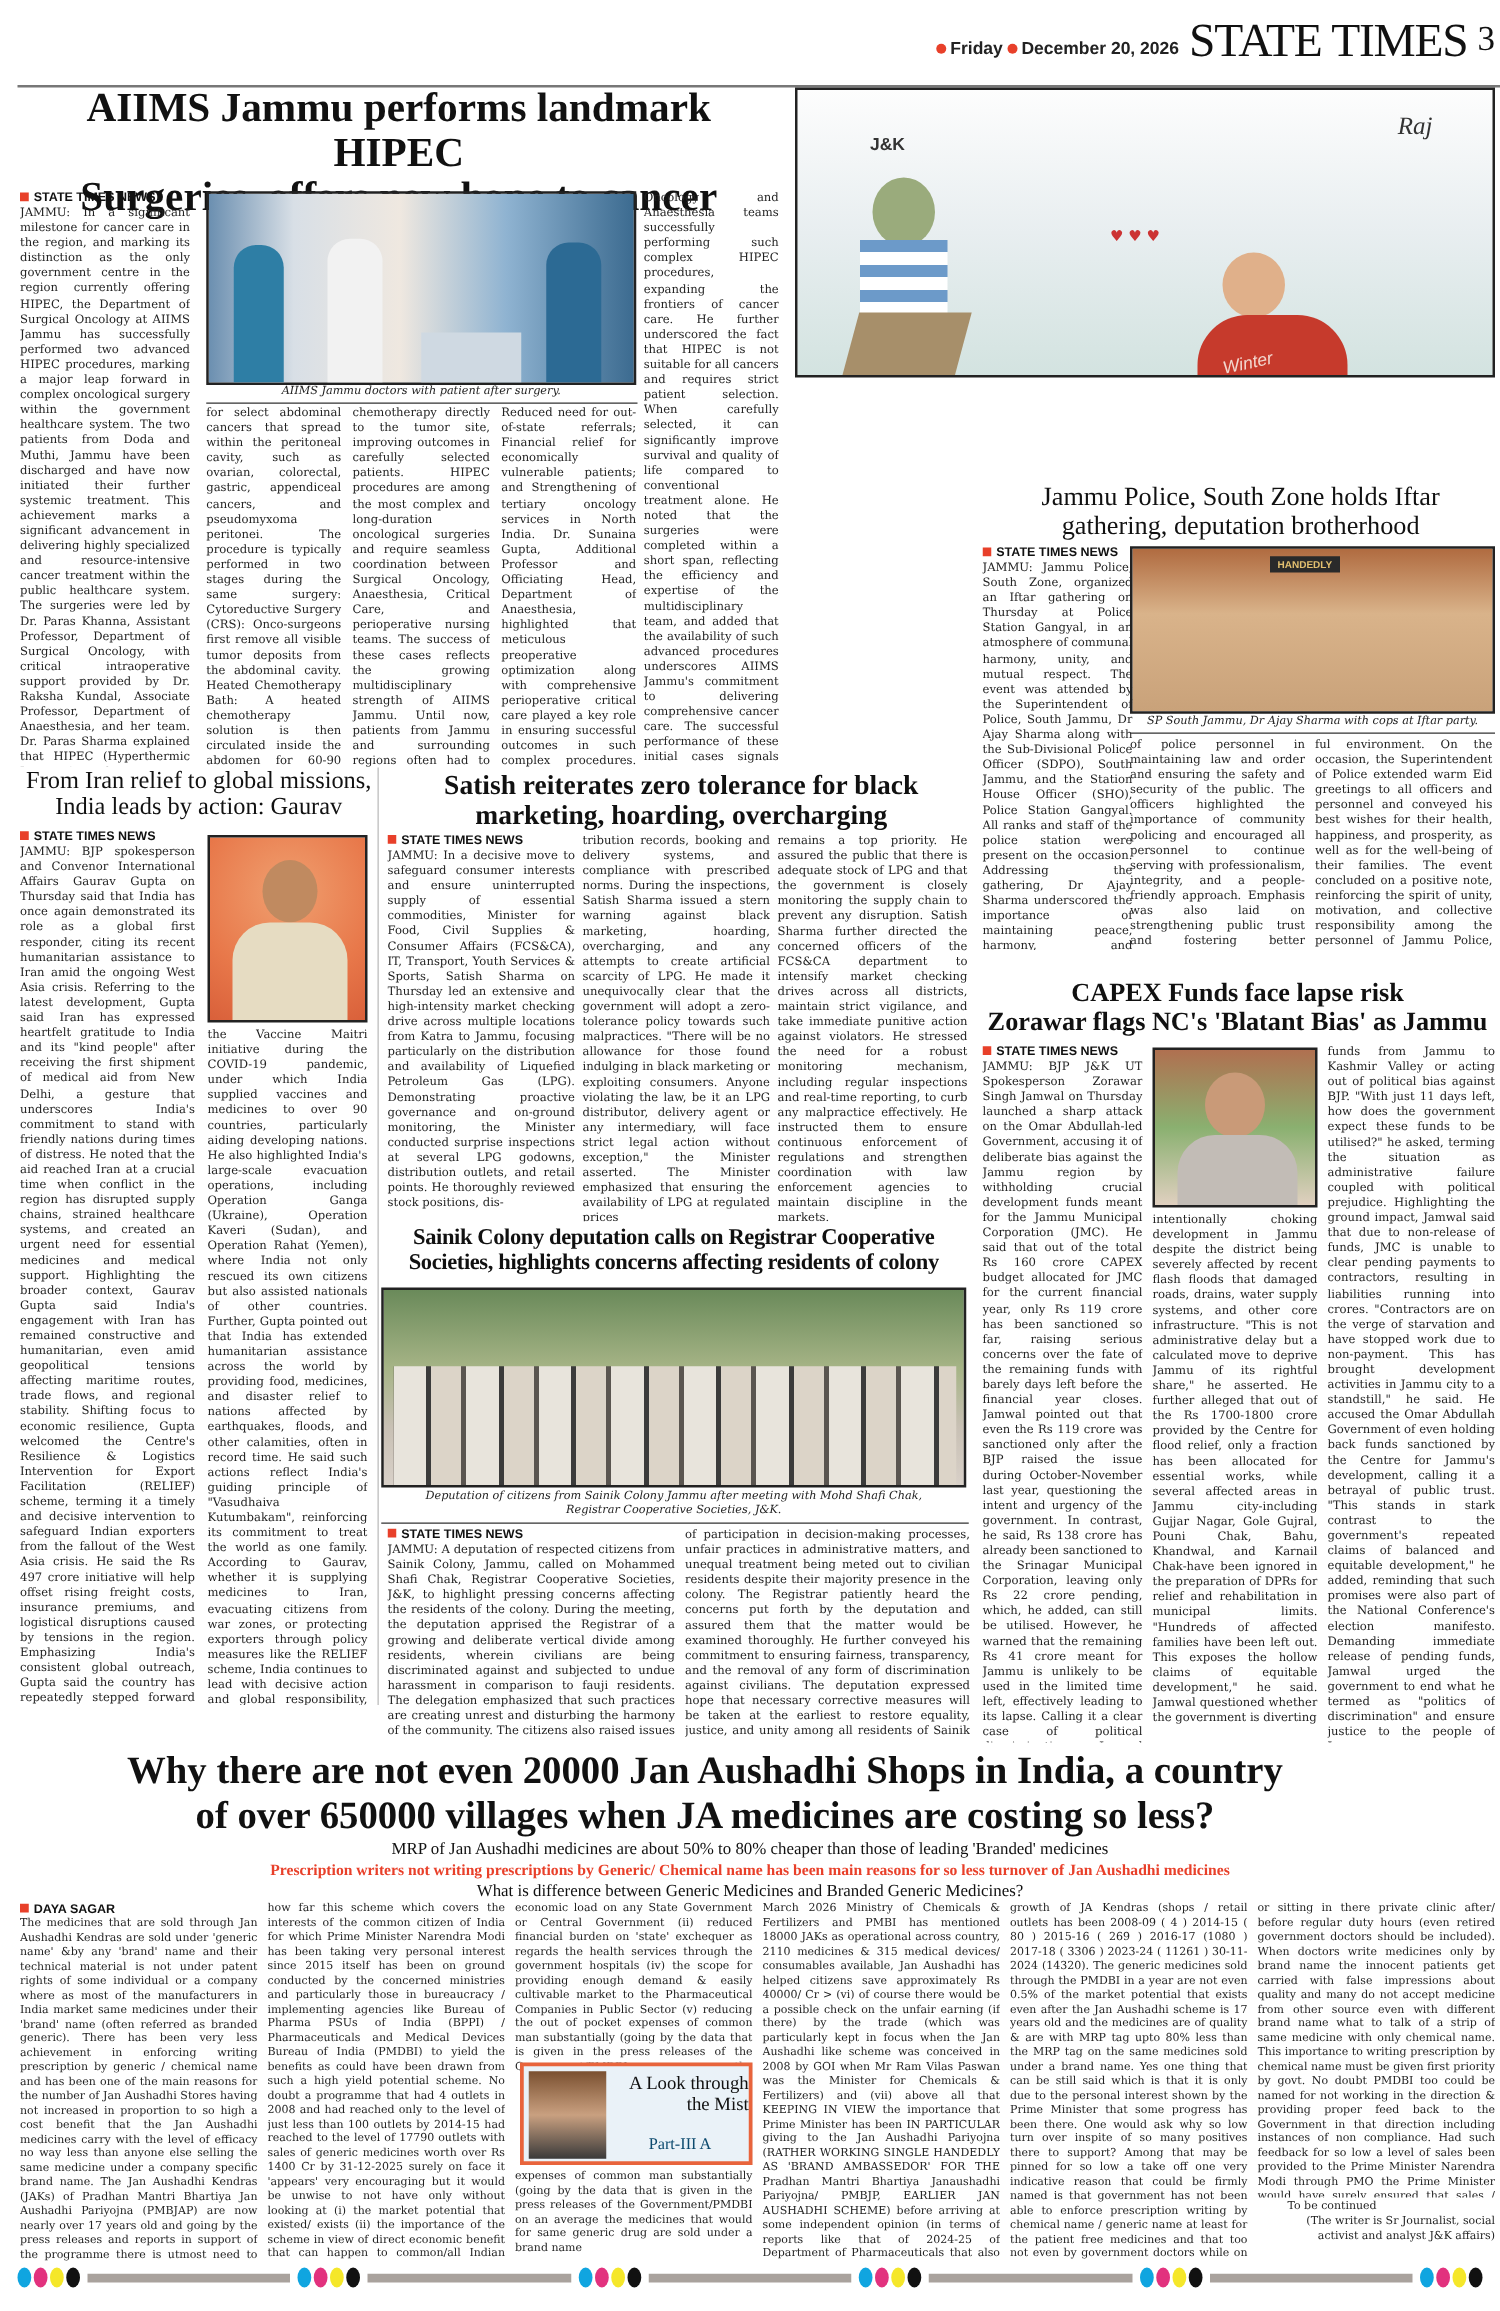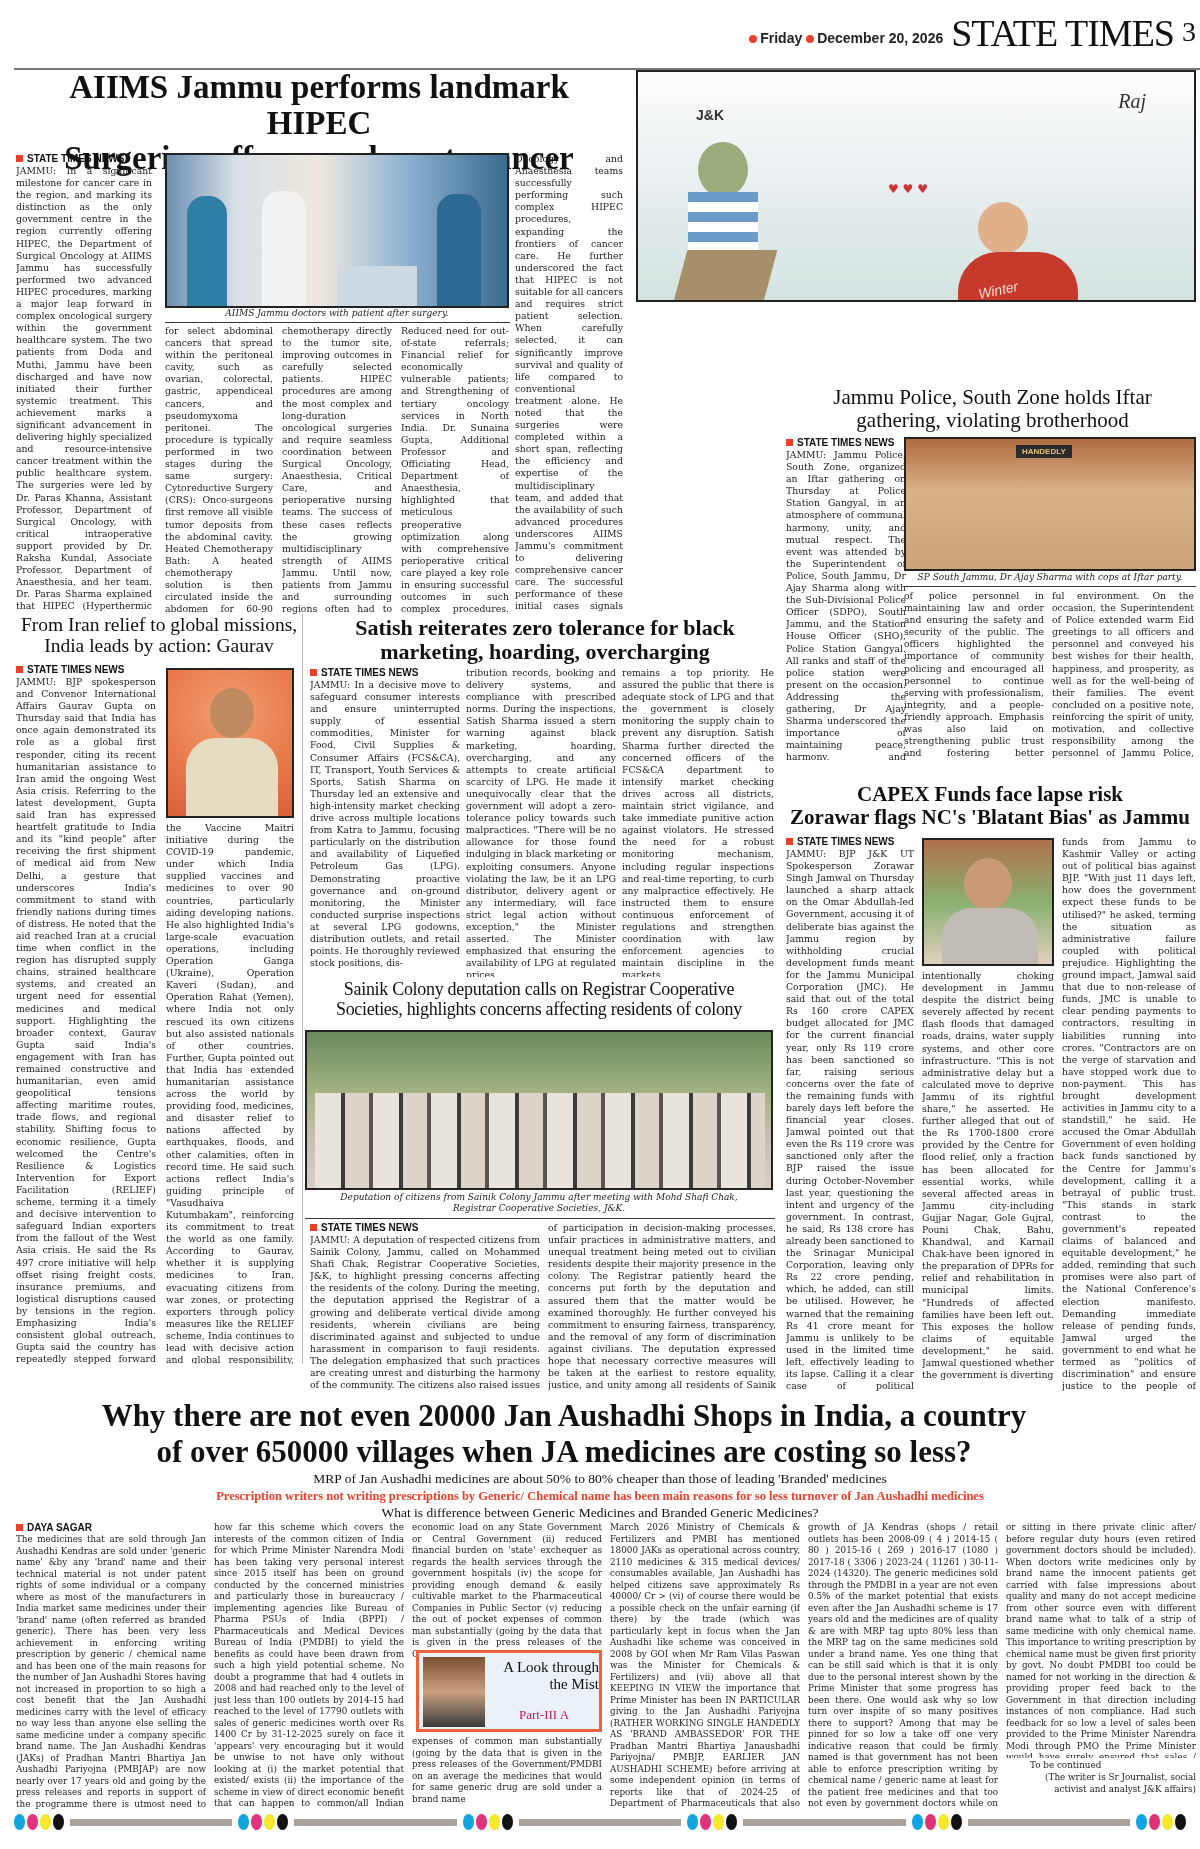--- a/index.html
+++ b/index.html
@@ -69,21 +69,21 @@
   <div style="position:absolute;left:40px;top:178px;width:90px;height:70px;background:#a78f6a;transform:skewX(-15deg)"></div>
   <div style="position:absolute;left:250px;top:110px;font-size:12px;color:#c33">♥ ♥ ♥</div>
   <div style="position:absolute;left:340px;top:130px;width:50px;height:52px;border-radius:50%;background:#e0b08a"></div>
   <div style="position:absolute;left:320px;top:180px;width:120px;height:78px;background:#c63a2c;border-radius:40px 40px 10px 10px"></div>
   <div style="position:absolute;left:340px;top:210px;font-family:'Liberation Sans',sans-serif;font-style:italic;font-size:14px;color:#f3d8d0;transform:rotate(-12deg)">Winter</div>
   <div style="position:absolute;right:48px;top:18px;font-family:'Liberation Serif',serif;font-style:italic;font-size:20px;color:#333">Raj</div>
 </div>
 
 <div class="abs hl2" style="left:785px;top:386px;width:415px;font-size:21px">
   <div>Jammu Police, South Zone holds Iftar</div>
-  <div>gathering, violating brotherhood</div>
+  <div>gathering, deputation brotherhood</div>
 </div>
 <div class="col" style="left:786px;top:437px;width:120px;height:323px">
   <div class="byline">STATE TIMES NEWS</div>
   <div class="txt">JAMMU: Jammu Police, South Zone, organized an Iftar gathering on Thursday at Police Station Gangyal, in an atmosphere of communal harmony, unity, and mutual respect. The event was attended by the Superintendent of Police, South Jammu, Dr Ajay Sharma along with the Sub-Divisional Police Officer (SDPO), South Jammu, and the Station House Officer (SHO), Police Station Gangyal. All ranks and staff of the police station were present on the occasion. Addressing the gathering, Dr Ajay Sharma underscored the importance of maintaining peace, harmony, and brotherhood, especially during the holy month of Ramadan. He appreciated the dedication, discipline, and tireless efforts</div>
 </div>
 <div class="photo" style="left:904px;top:437px;width:292px;height:134px;background:linear-gradient(180deg,#b06b40 0%,#d9b38a 40%,#c9a27a 100%)">
   <div style="position:absolute;left:110px;top:6px;background:#2a2a2a;color:#e3c070;font-family:'Liberation Sans',sans-serif;font-weight:bold;font-size:8px;padding:2px 6px">HANDEDLY</div>
 </div>
 <div class="cap" style="left:904px;top:572px;width:292px">SP South Jammu, Dr Ajay Sharma with cops at Iftar party.</div>
 <div class="abs" style="left:904px;top:586px;width:292px;height:1px;background:#333"></div>
@@ -138,21 +138,21 @@
   <div style="position:absolute;left:40px;top:18px;width:48px;height:52px;border-radius:50%;background:#c99a78"></div>
   <div style="position:absolute;left:18px;top:68px;width:96px;height:60px;background:#c2bcb6;border-radius:30px 30px 0 0"></div>
 </div>
 <div class="col" style="left:922px;top:970px;width:132px;height:424px">
     <div class="txt">intentionally choking development in Jammu despite the district being severely affected by recent flash floods that damaged roads, drains, water supply systems, and other core infrastructure. "This is not administrative delay but a calculated move to deprive Jammu of its rightful share," he asserted. He further alleged that out of the Rs 1700-1800 crore provided by the Centre for flood relief, only a fraction has been allocated for essential works, while several affected areas in Jammu city-including Gujjar Nagar, Gole Gujral, Pouni Chak, Bahu, Khandwal, and Karnail Chak-have been ignored in the preparation of DPRs for relief and rehabilitation in municipal limits. "Hundreds of affected families have been left out. This exposes the hollow claims of equitable development," he said. Jamwal questioned whether the government is diverting</div>
   </div>
 <div class="col" style="left:1062px;top:836px;width:134px;height:558px">
     <div class="txt">funds from Jammu to Kashmir Valley or acting out of political bias against BJP. "With just 11 days left, how does the government expect these funds to be utilised?" he asked, terming the situation as administrative failure coupled with political prejudice. Highlighting the ground impact, Jamwal said that due to non-release of funds, JMC is unable to clear pending payments to contractors, resulting in liabilities running into crores. "Contractors are on the verge of starvation and have stopped work due to non-payment. This has brought development activities in Jammu city to a standstill," he said. He accused the Omar Abdullah Government of even holding back funds sanctioned by the Centre for Jammu's development, calling it a betrayal of public trust. "This stands in stark contrast to the government's repeated claims of balanced and equitable development," he added, reminding that such promises were also part of the National Conference's election manifesto. Demanding immediate release of pending funds, Jamwal urged the government to end what he termed as "politics of discrimination" and ensure justice to the people of Jammu.</div>
   </div>
 
-<div class="abs hl2" style="left:300px;top:980px;width:478px;font-size:18px;font-weight:normal;letter-spacing:-0.3px">
+<div class="abs hl2" style="left:300px;top:980px;width:478px;font-size:18px;font-weight:bold;letter-spacing:-0.3px">
   <div>Sainik Colony deputation calls on Registrar Cooperative</div>
   <div>Societies, highlights concerns affecting residents of colony</div>
 </div>
 <div class="photo" style="left:305px;top:1030px;width:468px;height:160px;background:linear-gradient(180deg,#6a8a5a 0%,#a6b486 40%,#c8c0b4 70%,#d8d0c8 100%)">
   <div style="position:absolute;left:8px;bottom:0;width:450px;height:95px;background:repeating-linear-gradient(90deg,#e8e4dc 0 26px,#3b3b3b 26px 30px,#dcd4c8 30px 54px,#5a5550 54px 58px)"></div>
 </div>
 <div class="cap" style="left:305px;top:1192px;width:468px;line-height:11px">
   <div>Deputation of citizens from Sainik Colony Jammu after meeting with Mohd Shafi Chak,</div>
   <div>Registrar Cooperative Societies, J&amp;K.</div>
 </div>
@@ -183,21 +183,21 @@
 <div class="col" style="left:412px;top:1522px;width:190px;height:140px">
     <div class="txt" style="font-size:8.8px;line-height:11.5px">economic load on any State Government or Central Government (ii) reduced financial burden on 'state' exchequer as regards the health services through the government hospitals (iv) the scope for providing enough demand &amp; easily cultivable market to the Pharmaceutical Companies in Public Sector (v) reducing the out of pocket expenses of common man substantially (going by the data that is given in the press releases of the Government/PMDBI on an average the medicines that would for same generic drug are sold under a brand name for Rs 100 would cost to individual without a brand name from a Jan Aushadhi stores just Rs 10/ only &lt; It has been that in an advertisement appearing in media on the eve of the 8th Jan Aushadhi Divas on 7th</div>
   </div>
 
 <div class="abs" style="left:416px;top:1650px;width:186px;height:82px;border:3px solid #e8643c;background:#eaf2f8">
   <div style="position:absolute;left:4px;top:4px;width:62px;height:70px;background:linear-gradient(180deg,#7a5030 0%,#c9a080 50%,#3a3a3a 100%)"></div>
   <div style="position:absolute;left:70px;top:6px;width:110px;text-align:right;font-family:'Liberation Serif',serif;font-size:15px;line-height:17px;color:#111">
     <div>A Look through</div>
     <div>the Mist</div>
   </div>
-  <div style="position:absolute;left:70px;top:54px;width:110px;text-align:center;font-family:'Liberation Serif',serif;font-size:13px;color:#be185d">Part-III A</div>
+  <div style="position:absolute;left:70px;top:54px;width:110px;text-align:center;font-family:'Liberation Serif',serif;font-size:13px;color:#0c4a6e">Part-III A</div>
 </div>
 <div class="col" style="left:412px;top:1736px;width:190px;height:74px">
     <div class="txt" style="font-size:8.8px;line-height:11.5px">expenses of common man substantially (going by the data that is given in the press releases of the Government/PMDBI on an average the medicines that would for same generic drug are sold under a brand name</div>
   </div>
 
 <div class="col" style="left:610px;top:1522px;width:190px;height:288px">
     <div class="txt" style="font-size:8.8px;line-height:11.5px">March 2026 Ministry of Chemicals &amp; Fertilizers and PMBI has mentioned 18000 JAKs as operational across country, 2110 medicines &amp; 315 medical devices/ consumables available, Jan Aushadhi has helped citizens save approximately Rs 40000/ Cr &gt; (vi) of course there would be a possible check on the unfair earning (if there) by the trade (which was particularly kept in focus when the Jan Aushadhi like scheme was conceived in 2008 by GOI when Mr Ram Vilas Paswan was the Minister for Chemicals &amp; Fertilizers) and (vii) above all that KEEPING IN VIEW the importance that Prime Minister has been IN PARTICULAR giving to the Jan Aushadhi Pariyojna (RATHER WORKING SINGLE HANDEDLY AS 'BRAND AMBASSEDOR' FOR THE Pradhan Mantri Bhartiya Janaushadhi Pariyojna/ PMBJP, EARLIER JAN AUSHADHI SCHEME) before arriving at some independent opinion (in terms of reports like that of 2024-25 of Department of Pharmaceuticals that also outlines the</div>
   </div>
 <div class="col" style="left:808px;top:1522px;width:190px;height:288px">
     <div class="txt" style="font-size:8.8px;line-height:11.5px">growth of JA Kendras (shops / retail outlets has been 2008-09 ( 4 ) 2014-15 ( 80 ) 2015-16 ( 269 ) 2016-17 (1080 ) 2017-18 ( 3306 ) 2023-24 ( 11261 ) 30-11-2024 (14320). The generic medicines sold through the PMDBI in a year are not even 0.5% of the market potential that exists even after the Jan Aushadhi scheme is 17 years old and the medicines are of quality &amp; are with MRP tag upto 80% less than the MRP tag on the same medicines sold under a brand name. Yes one thing that can be still said which is that it is only due to the personal interest shown by the Prime Minister that some progress has been there. One would ask why so low turn over inspite of so many positives there to support? Among that may be pinned for so low a take off one very indicative reason that could be firmly named is that government has not been able to enforce prescription writing by chemical name / generic name at least for the patient free medicines and that too not even by government doctors while on duty</div>

